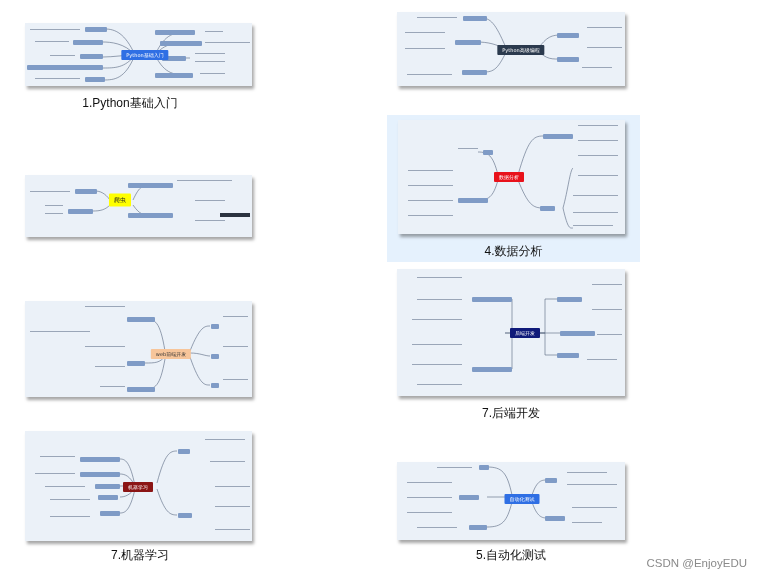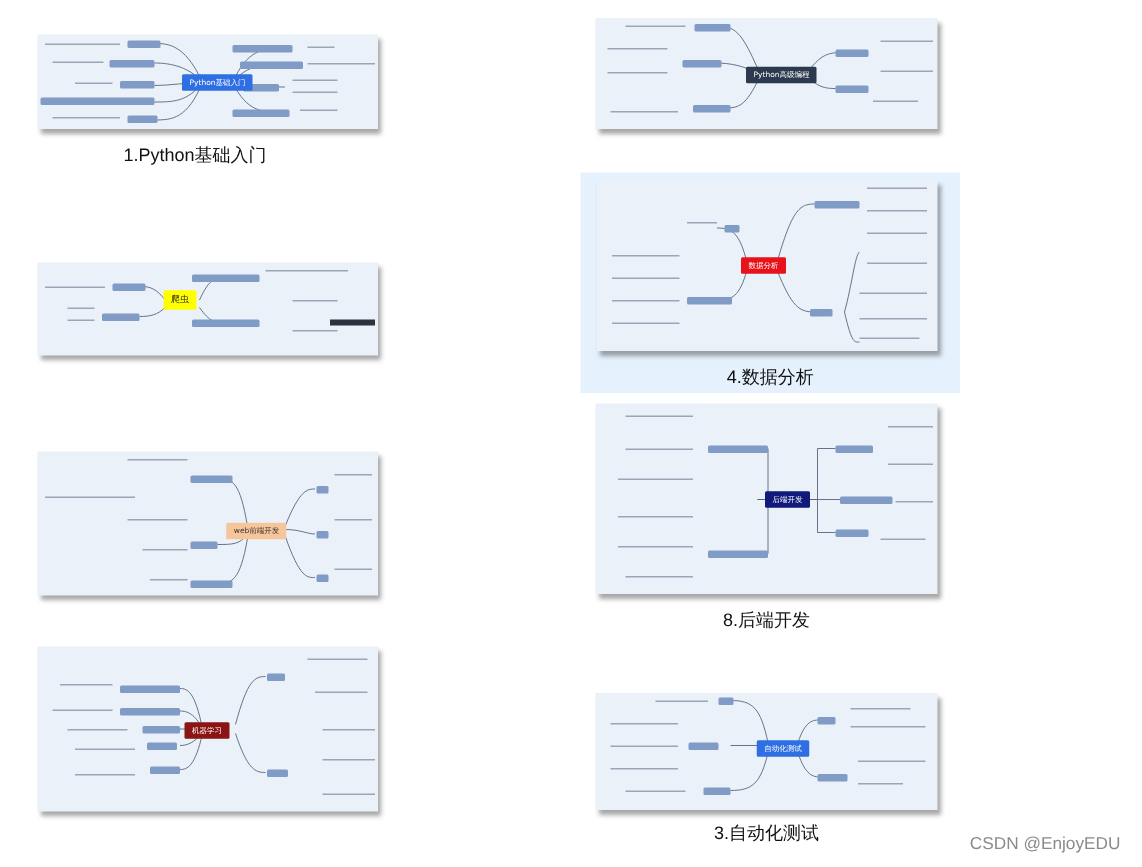--- a/index.html
+++ b/index.html
@@ -211,21 +211,21 @@
     <div class="leaf" style="left:15px;top:50px;width:50px;"></div>
     <div class="leaf" style="left:15px;top:75px;width:50px;"></div>
     <div class="leaf" style="left:15px;top:95px;width:50px;"></div>
     <div class="leaf" style="left:20px;top:115px;width:45px;"></div>
     <div class="leaf" style="left:195px;top:15px;width:30px;"></div>
     <div class="leaf" style="left:195px;top:40px;width:30px;"></div>
     <div class="leaf" style="left:200px;top:65px;width:25px;"></div>
     <div class="leaf" style="left:190px;top:90px;width:30px;"></div>
     <div class="center-node" style="left:128px;top:64px;background:#0f1a7a;">后端开发</div>
   </div>
-  <div class="caption" style="left:0;width:262px;top:140px;">8.后端开发</div>
+  <div class="caption" style="left:0;width:262px;top:140px;">7.后端开发</div>
 </div>
 
 <div class="cell" style="left:0;top:425px;width:380px;height:153px;">
   <div class="card" style="left:25px;top:6px;width:227px;height:110px;">
     <svg viewBox="0 0 227 110">
       <g fill="none" stroke="#55657d" stroke-width="0.6">
         <path d="M110 55 C105 30, 100 28, 95 28"></path>
           <path d="M110 55 C105 45, 100 43, 95 43"></path>
         <path d="M110 55 L95 55"></path>
           <path d="M110 57 C105 64, 100 66, 95 66"></path>
@@ -246,20 +246,21 @@
     <div class="leaf" style="left:20px;top:55px;width:40px;"></div>
     <div class="leaf" style="left:25px;top:68px;width:40px;"></div>
     <div class="leaf" style="left:25px;top:85px;width:40px;"></div>
     <div class="leaf" style="left:180px;top:8px;width:40px;"></div>
     <div class="leaf" style="left:185px;top:30px;width:35px;"></div>
     <div class="leaf" style="left:190px;top:55px;width:35px;"></div>
     <div class="leaf" style="left:190px;top:75px;width:35px;"></div>
     <div class="leaf" style="left:190px;top:98px;width:35px;"></div>
     <div class="center-node" style="left:113px;top:56px;background:#8b1515;">机器学习</div>
   </div>
+  <div class="caption" style="left:0;width:280px;top:122px;">7.机器学习</div>
 </div>
 
 <div class="cell" style="left:380px;top:425px;width:381px;height:153px;">
   <div class="card" style="left:17px;top:37px;width:228px;height:78px;">
     <svg viewBox="0 0 228 78">
       <g fill="none" stroke="#55657d" stroke-width="0.6">
         <path d="M115 33 C110 10, 105 5, 90 5"></path>
           <path d="M115 35 L90 35"></path>
         <path d="M115 40 C110 60, 105 65, 90 65"></path>
         <path d="M135 33 C140 18, 145 18, 150 18"></path>
@@ -275,16 +276,16 @@
     <div class="leaf" style="left:10px;top:20px;width:45px;"></div>
     <div class="leaf" style="left:10px;top:35px;width:45px;"></div>
     <div class="leaf" style="left:10px;top:50px;width:45px;"></div>
     <div class="leaf" style="left:20px;top:65px;width:40px;"></div>
     <div class="leaf" style="left:170px;top:10px;width:40px;"></div>
     <div class="leaf" style="left:170px;top:22px;width:50px;"></div>
     <div class="leaf" style="left:175px;top:45px;width:45px;"></div>
     <div class="leaf" style="left:175px;top:60px;width:30px;"></div>
     <div class="center-node" style="left:125px;top:37px;background:#2f6fe4;">自动化测试</div>
   </div>
-  <div class="caption" style="left:0;width:262px;top:122px;">3.自动化测试</div>
+  <div class="caption" style="left:0;width:262px;top:122px;">5.自动化测试</div>
 </div>
 
 <div class="watermark">CSDN @EnjoyEDU</div>
 
 </body></html>

